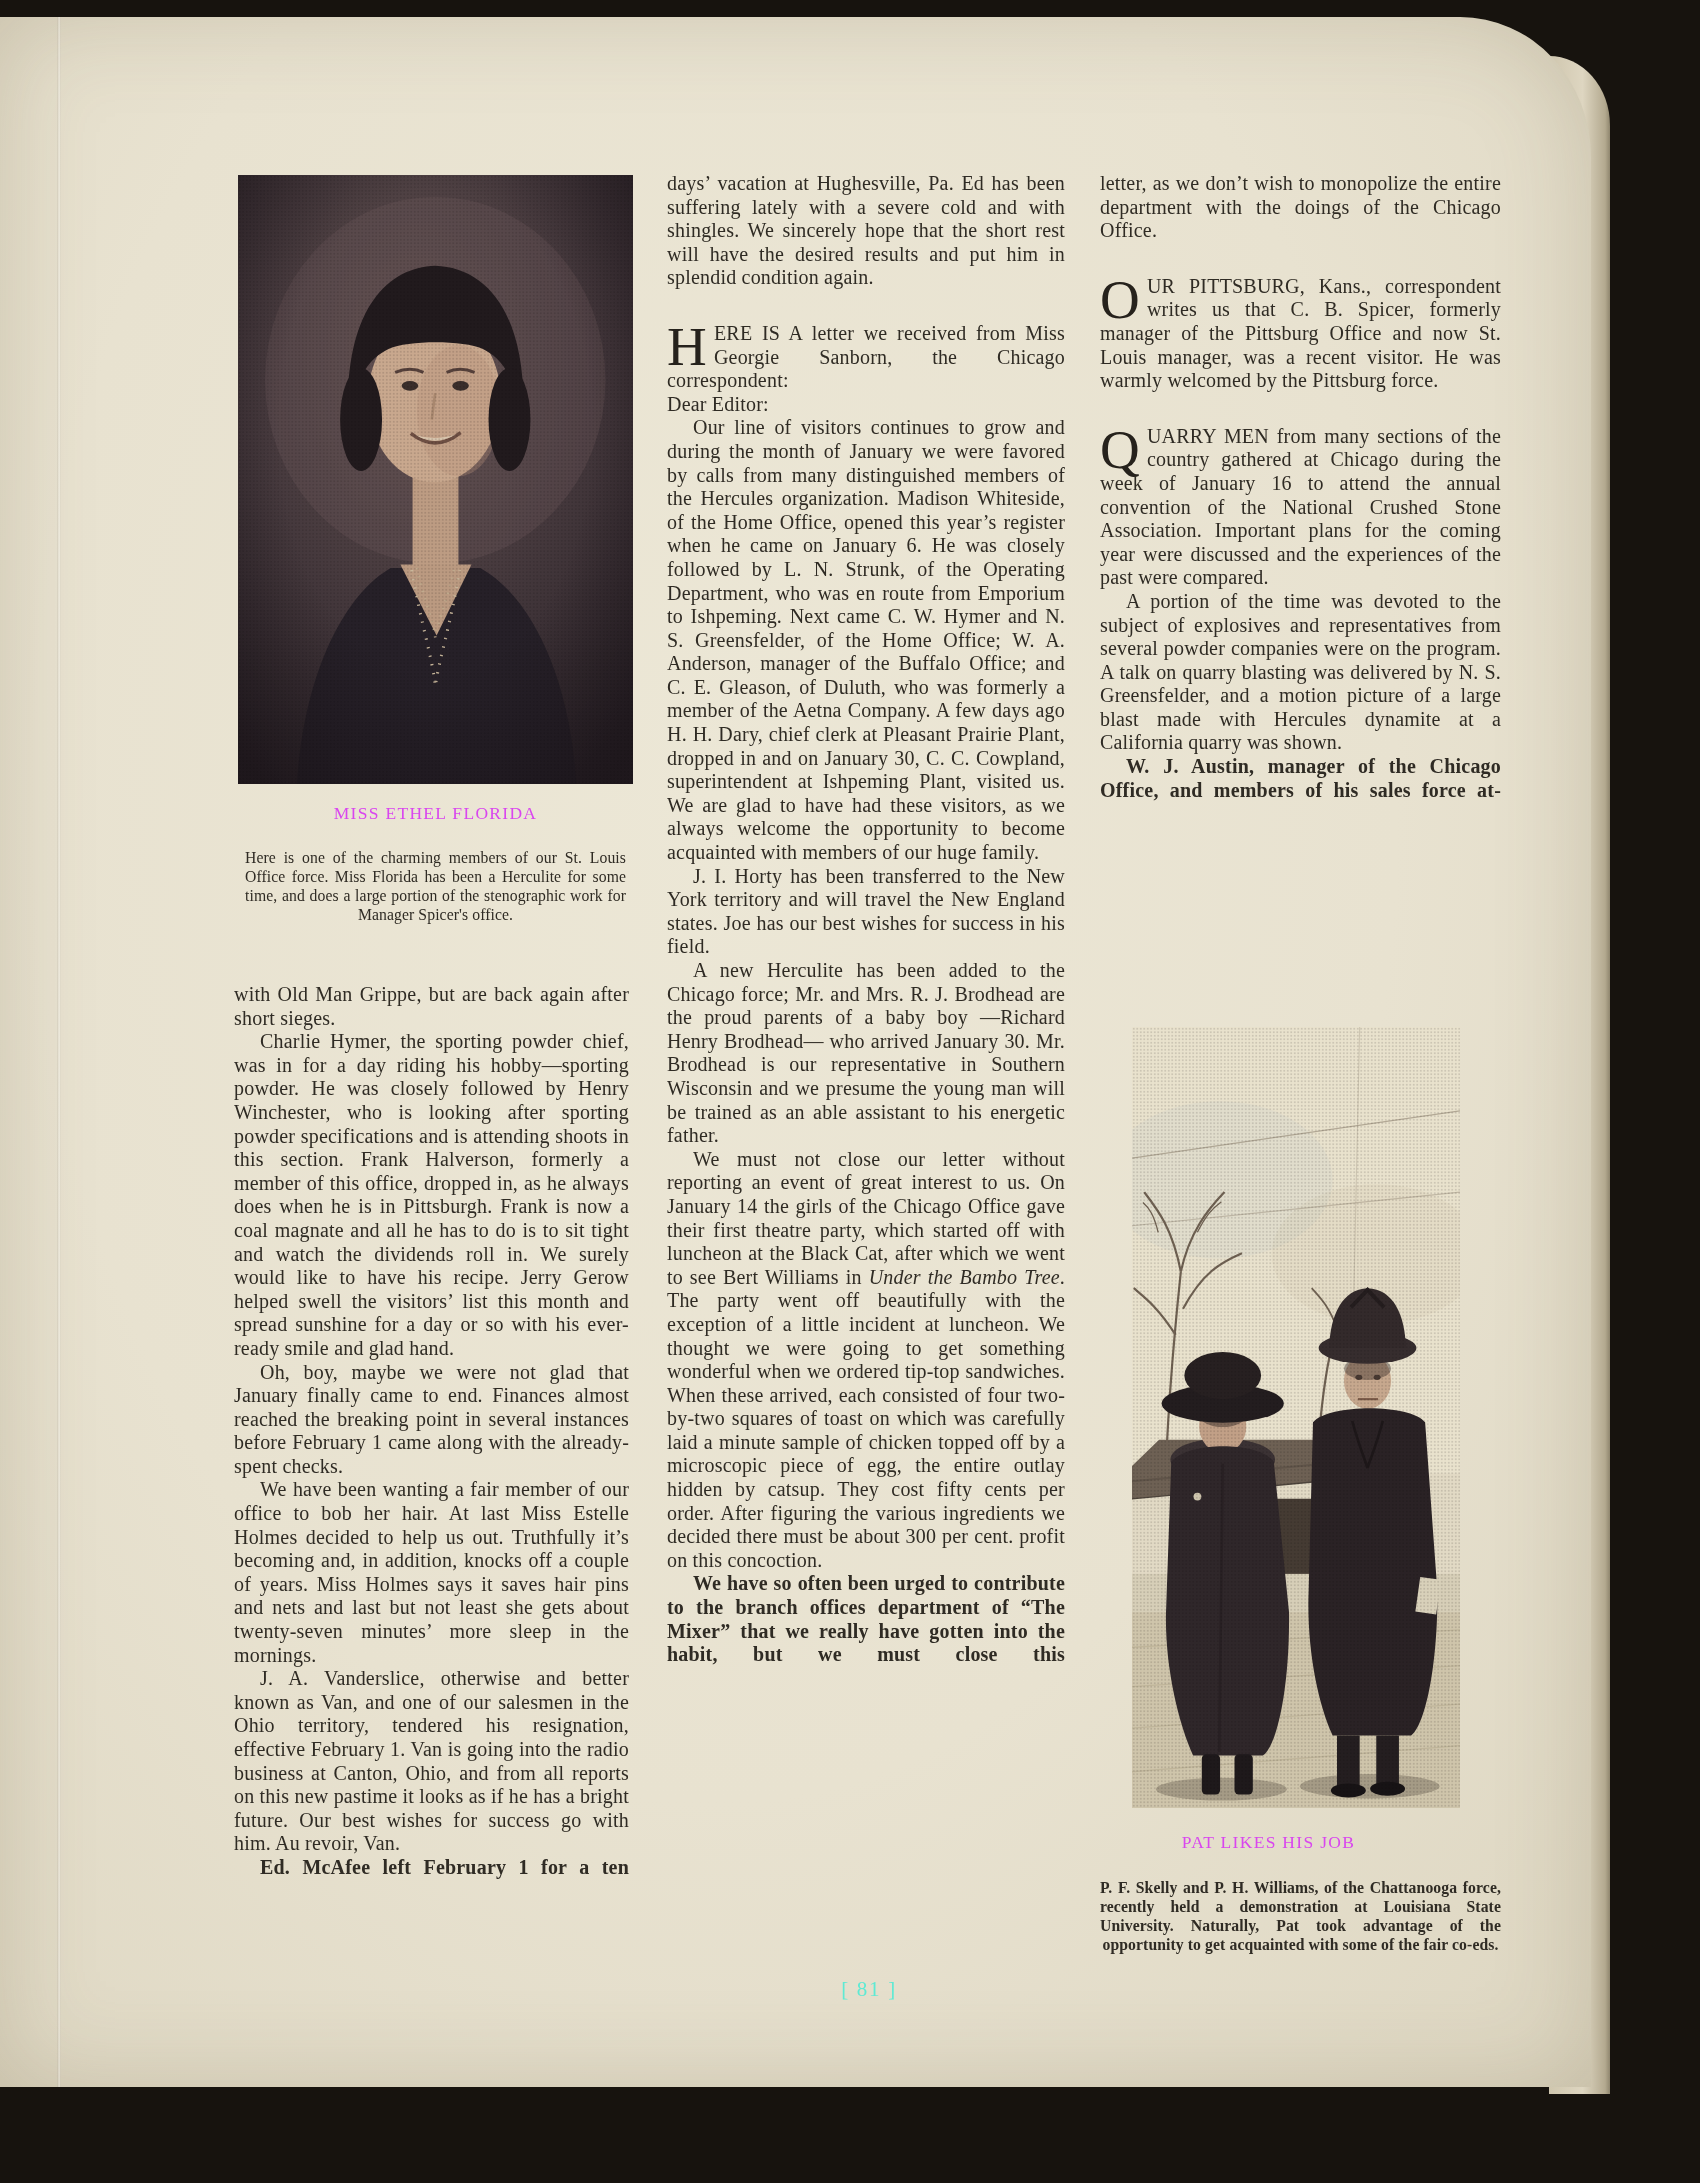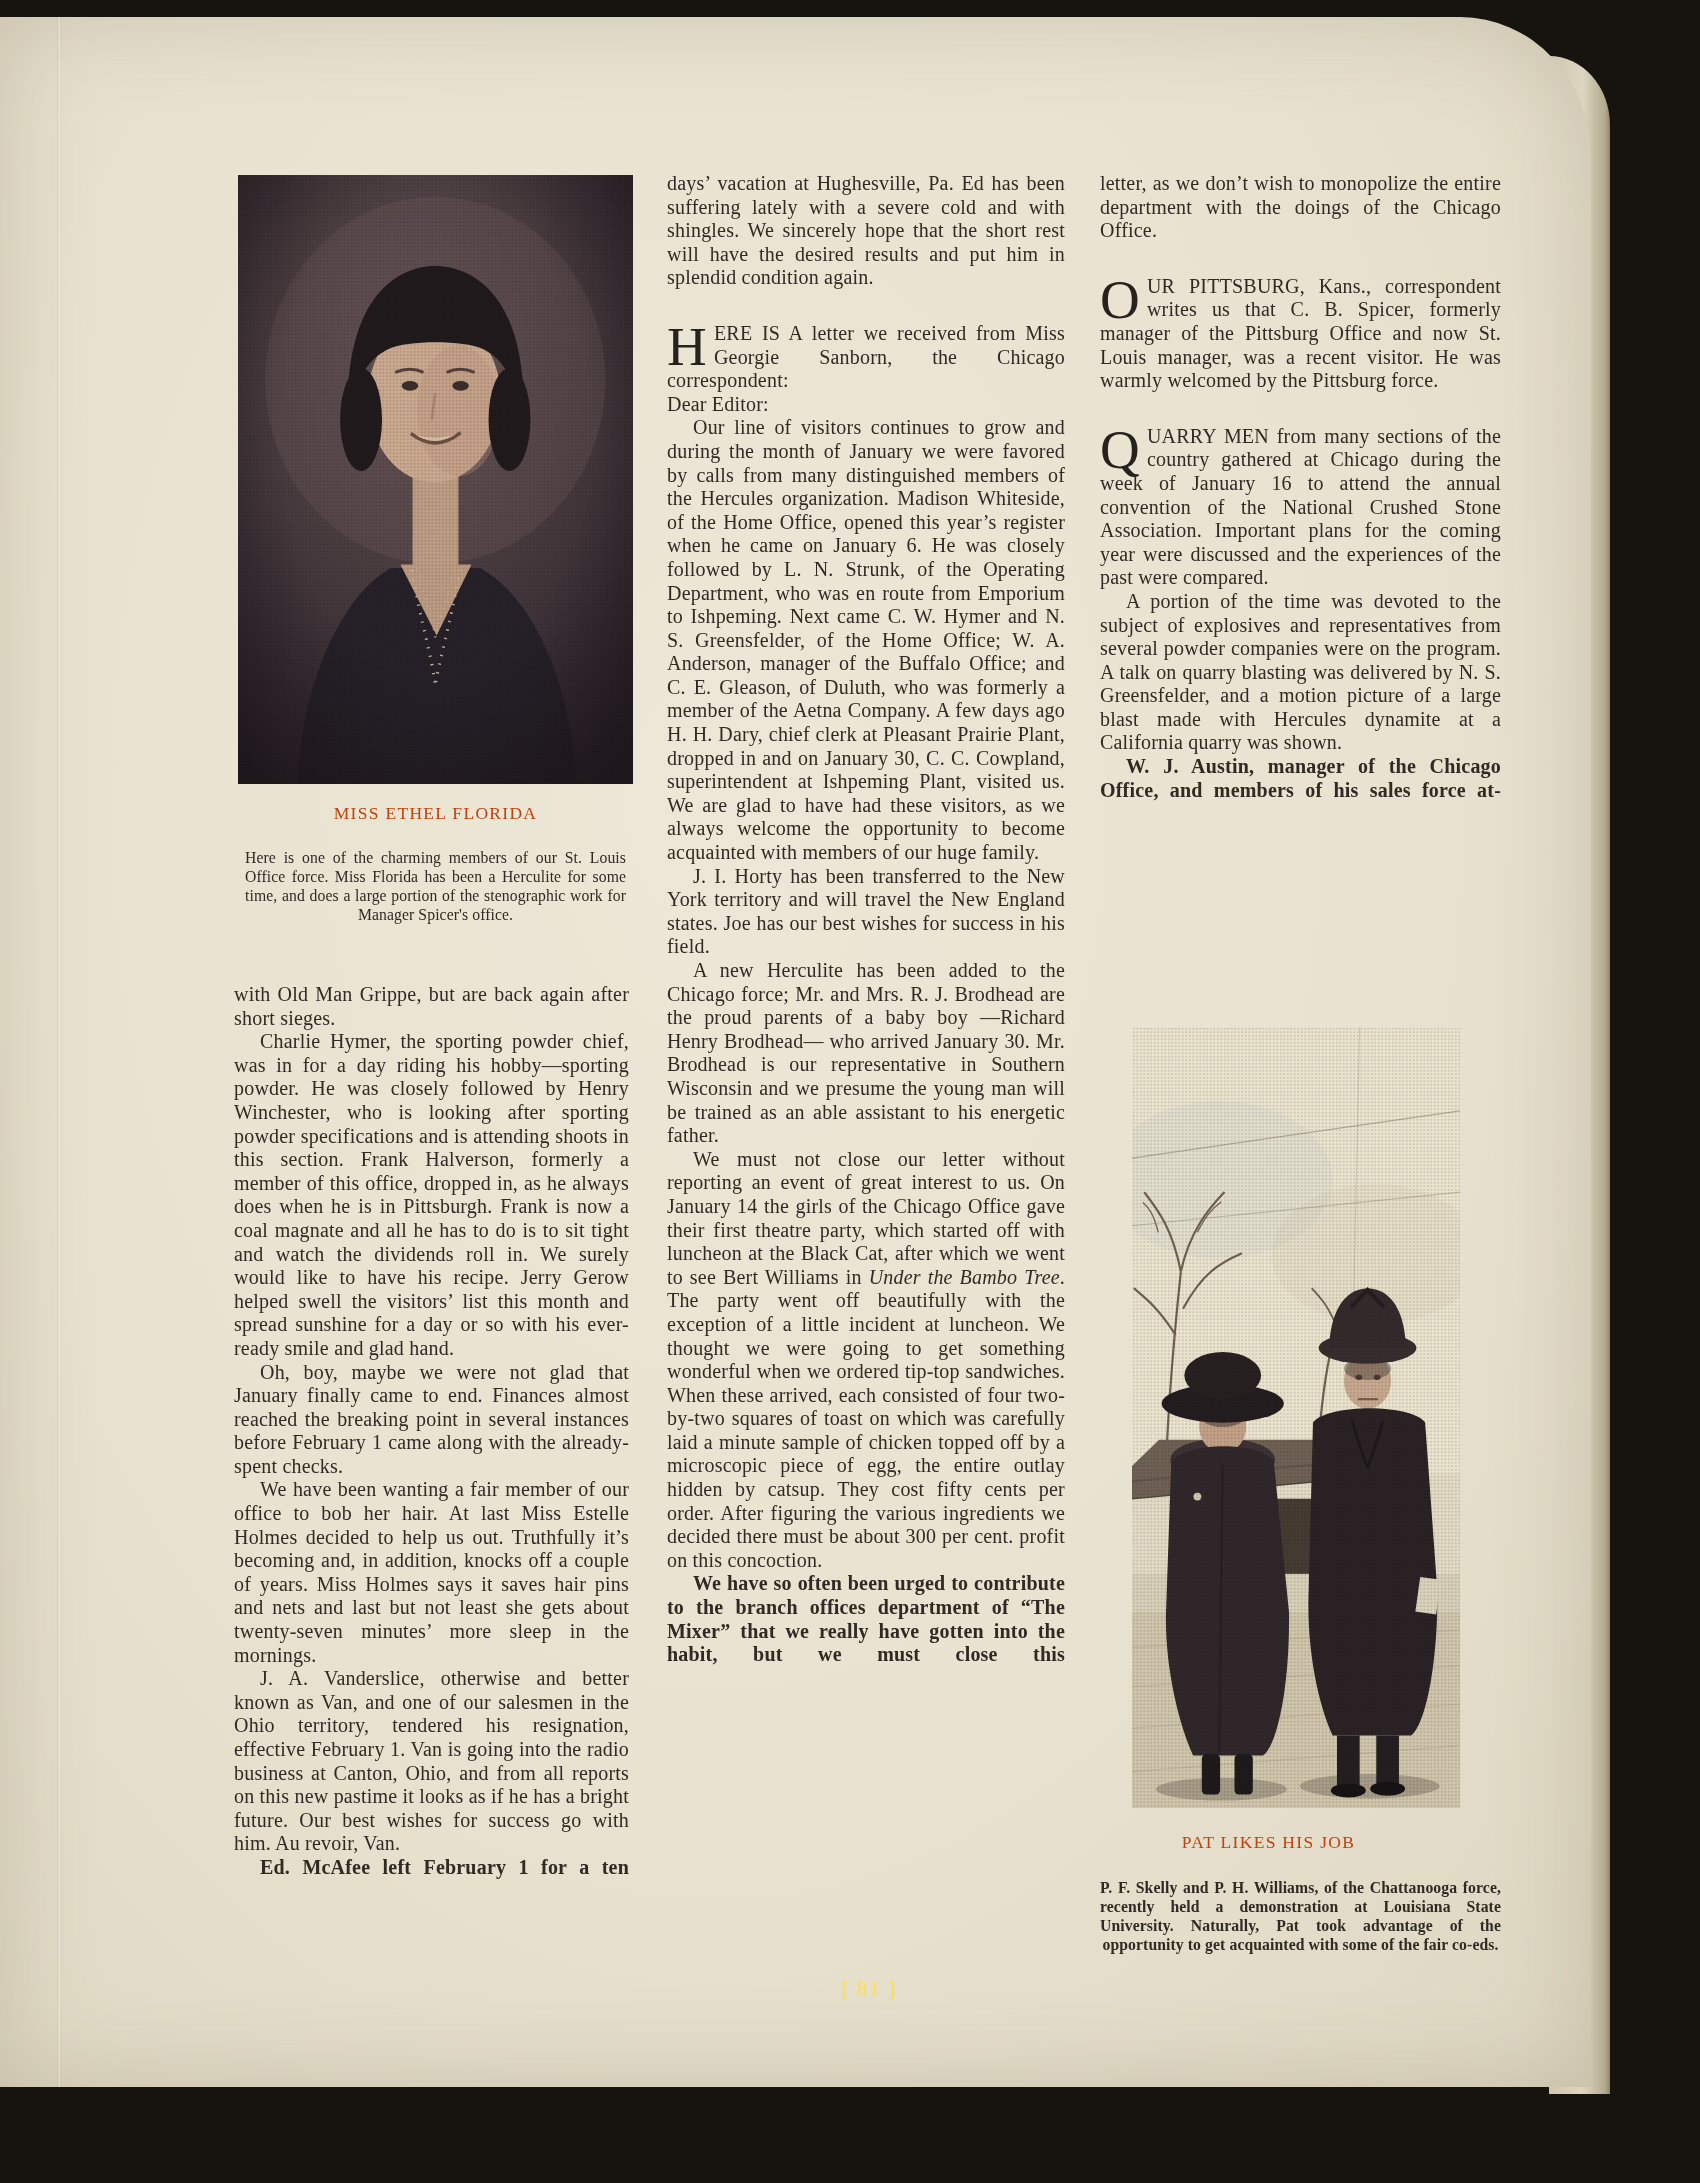--- a/index.html
+++ b/index.html
@@ -31,37 +31,37 @@
   .col{position:absolute;font-size:20px;line-height:23.6px;letter-spacing:0.2px;}
   .para{margin:0;text-indent:26px;text-align:justify;}
   .para.noindent{text-indent:0;}
   .para.section{margin-top:32px;}
   .para.stretch{text-align-last:justify;font-weight:bold;}
   .dropcap{
     float:left;font-size:55px;line-height:42px;
     padding:4.4px 7px 0 0;color:#26221c;
   }
   .cap-title{
-    position:absolute;text-align:center;font-size:17.5px;letter-spacing:1.3px;color:#c2410c;
+    position:absolute;text-align:center;font-size:17.5px;letter-spacing:1.3px;color:#d946ef;
   }
   .cap-text{
     position:absolute;font-size:15.7px;line-height:19px;
     text-align:justify;text-align-last:center;letter-spacing:0.1px;margin-top:16px;
   }
   .photo{position:absolute;overflow:hidden;background:#2e262a;}
   .photo svg{display:block;width:100%;height:100%;}
   .photo::after{
     content:"";position:absolute;inset:0;
     background-image:radial-gradient(rgba(40,28,34,.20) 0.5px,rgba(0,0,0,0) 0.9px);
     background-size:3.5px 3.5px;
     mix-blend-mode:multiply;
   }
   .page-number{
     position:absolute;left:786px;top:1977px;width:166px;
-    text-align:center;font-size:21px;letter-spacing:1.7px;color:#fde047;
+    text-align:center;font-size:21px;letter-spacing:1.7px;color:#5eead4;
   }
 </style>
 </head>
 <body>
 
 <div class="page-under"></div>
 <div class="page"></div>
 <div class="crease"></div>
 
 <div class="photo" style="left:238px;top:175px;width:395px;height:609px;">

